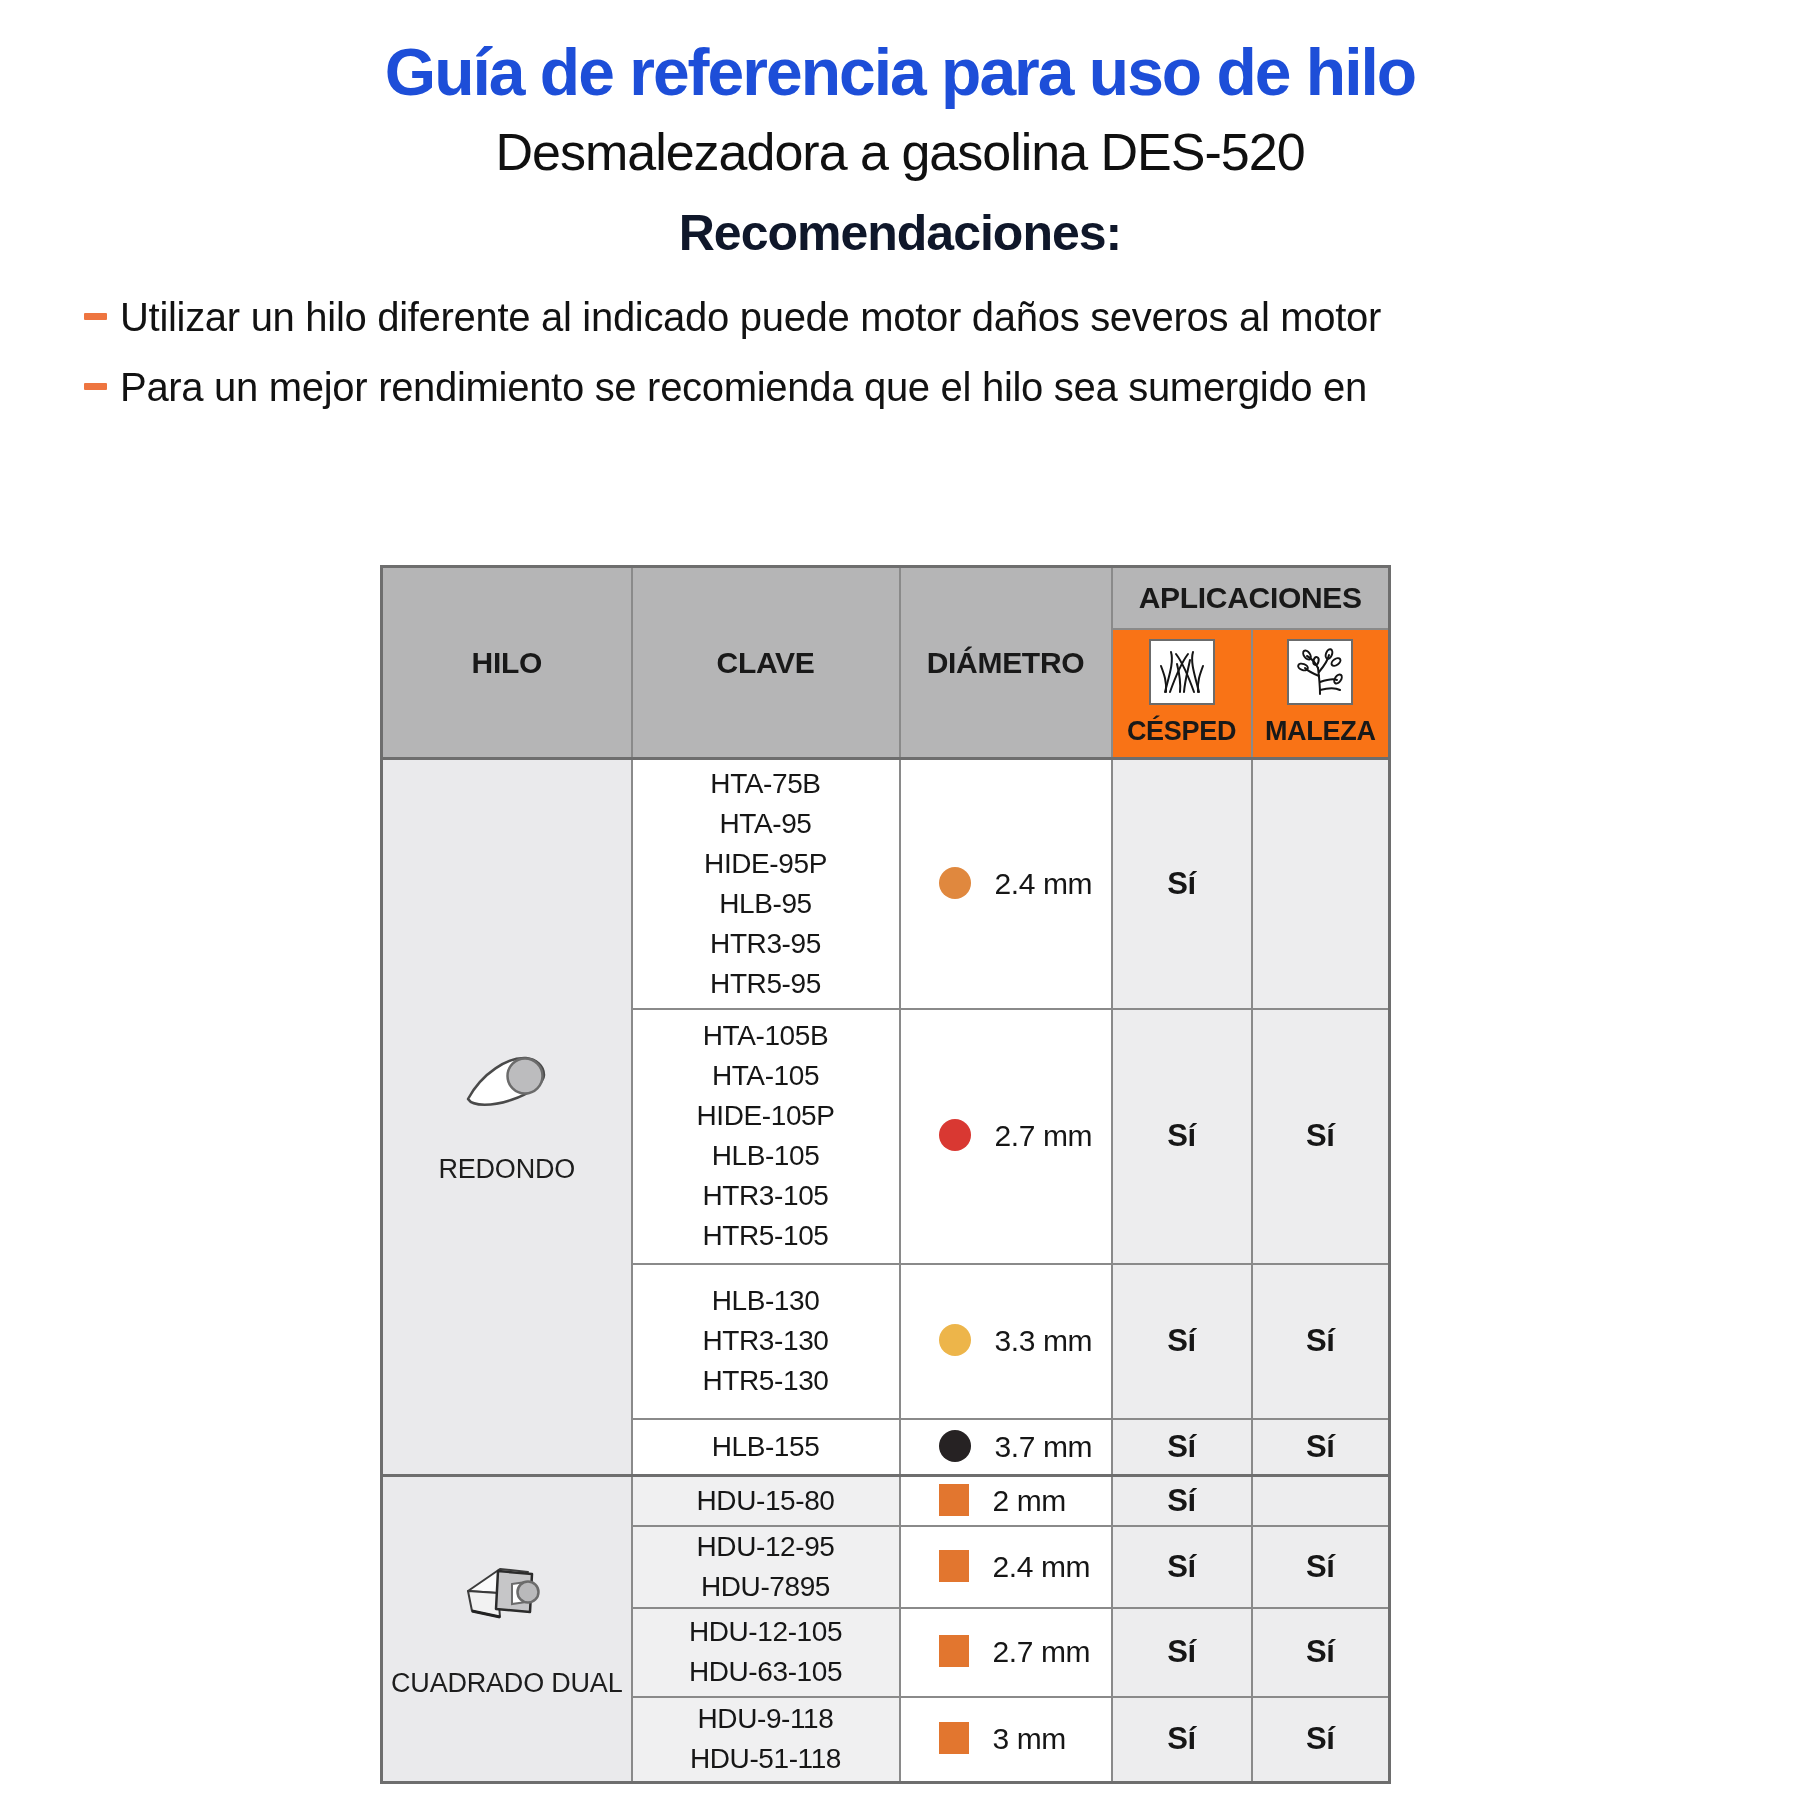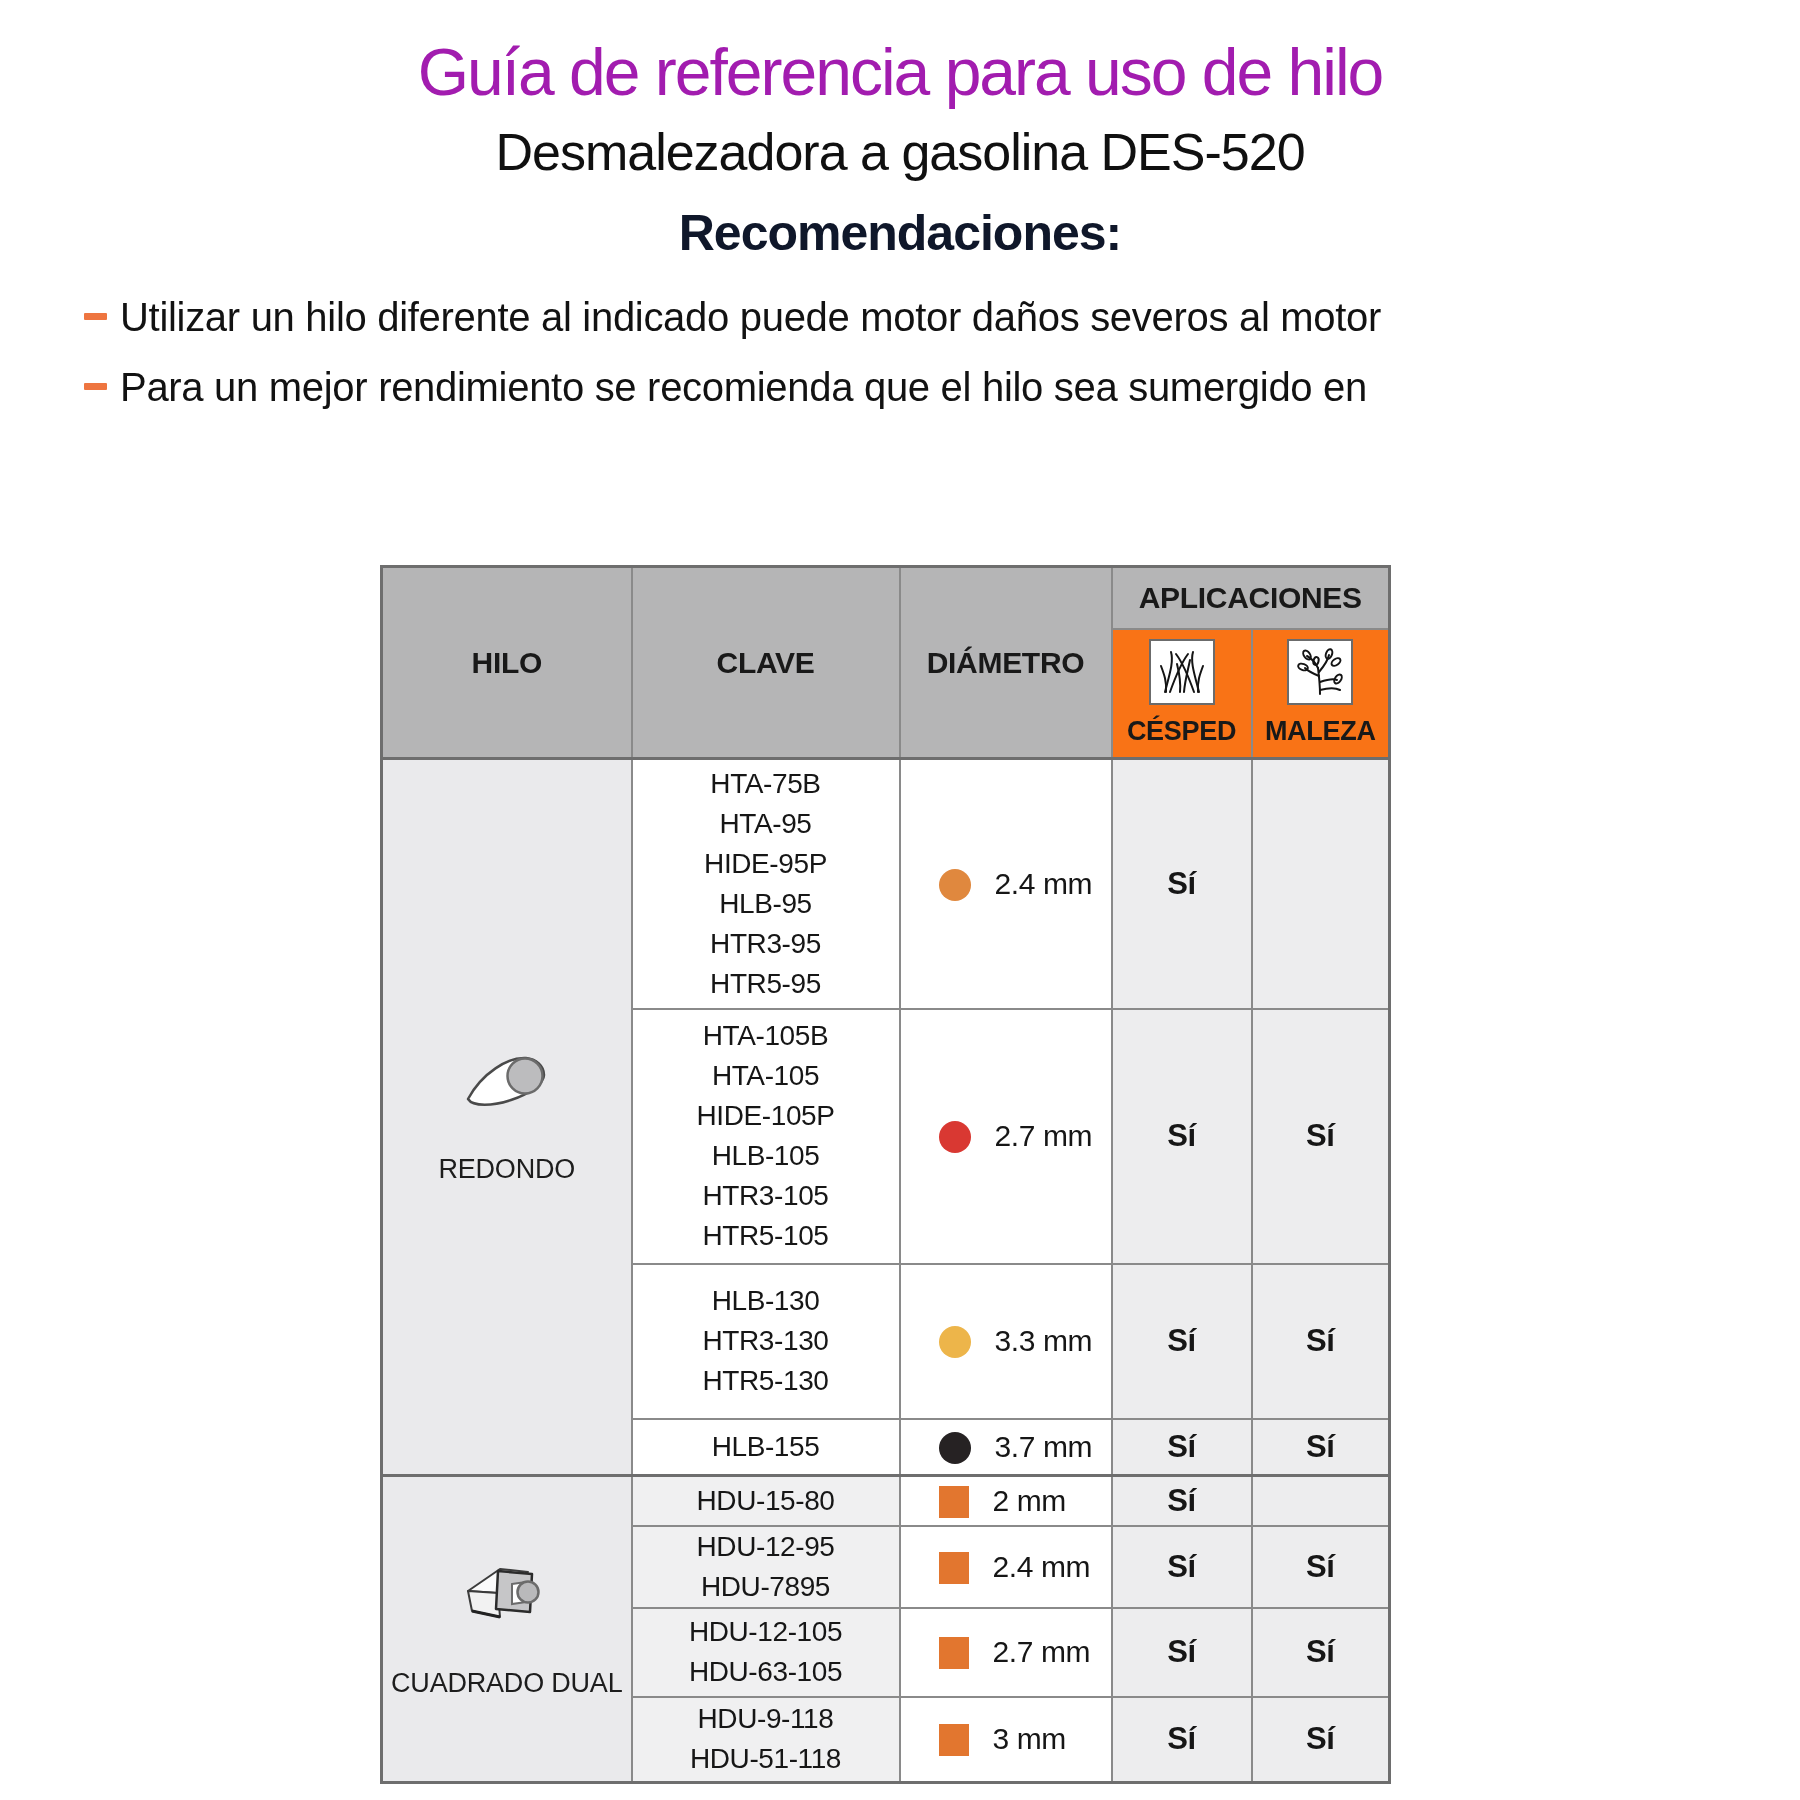--- a/index.html
+++ b/index.html
@@ -1,21 +1,21 @@
 <!DOCTYPE html>
 <html><head>
 <meta charset="utf-8">
 <style>
   html,body{margin:0;padding:0}
   body{
     width:1800px;height:1800px;position:relative;background:#ffffff;
     font-family:"Liberation Sans","DejaVu Sans",sans-serif;color:#141414;overflow:hidden;
   }
   .center-line{position:absolute;left:0;width:100%;text-align:center;white-space:nowrap}
-  .page-title{top:34px;font-size:66px;font-weight:400;letter-spacing:-2px;color:#a21caf}
+  .page-title{top:34px;font-size:66px;font-weight:700;letter-spacing:-2px;color:#1d4ed8}
   .page-subtitle{top:122px;font-size:52px;font-weight:400;letter-spacing:-1px;color:#101010}
   .rec-heading{top:204px;font-size:50px;font-weight:700;letter-spacing:-1px;color:#0f172a}
 
   .bullets{position:absolute;left:84px;top:282px;width:1580px;font-size:40px;letter-spacing:-0.3px;line-height:70px;color:#121212}
   .bullet{position:relative;padding-left:36px}
   .dash{position:absolute;left:0;top:31px;width:23px;height:7px;border-radius:1px}
 
   table.ref{position:absolute;left:380px;top:565px;width:1008px;border-collapse:collapse;table-layout:fixed;border:3px solid #6e6e6e}
   .ref th,.ref td{border:2px solid #8a8a8a;padding:0;text-align:center;vertical-align:middle;overflow:hidden}
   .ref th{background:#B5B5B6;font-size:30px;font-weight:700;letter-spacing:-0.3px;color:#191919}
@@ -24,21 +24,21 @@
   .icon-box{width:62px;height:62px;background:#ffffff;border:2px solid #6b6b6b;margin:0 auto 8px auto;display:flex;align-items:center;justify-content:center}
   .app-label{font-size:27px;font-weight:700;letter-spacing:-0.3px}
 
   .ref td{font-size:28px;background:#ffffff;color:#161616}
   .ref td.hilo{background:#EAEAEC}
   .ref td.yes{background:#EDEDEE;font-weight:700;font-size:31px;letter-spacing:-0.3px}
   .ref td.codes{line-height:40px;letter-spacing:-0.4px}
   .ref tbody tr.group-start td{border-top:3px solid #6e6e6e}
   .ref tbody .gB-codes{background:#F0F0F1}
 
-  .diam-wrap{display:flex;align-items:flex-end;justify-content:flex-start;padding-left:38px;gap:24px}
+  .diam-wrap{display:flex;align-items:flex-start;justify-content:flex-start;padding-left:38px;gap:24px}
   .marker{flex:0 0 auto;display:inline-block}
   .marker.circle{width:32px;height:32px;border-radius:50%}
   .marker.square{width:30px;height:32px}
   .diam-label{font-size:30px;letter-spacing:-0.4px;color:#161616}
 
   .hilo-inner{display:flex;flex-direction:column;align-items:center;gap:38px}
   .hilo-label{font-size:27px;letter-spacing:-0.2px;color:#1d1d1d;font-weight:400;white-space:nowrap}
 </style>
 </head>
 <body>

